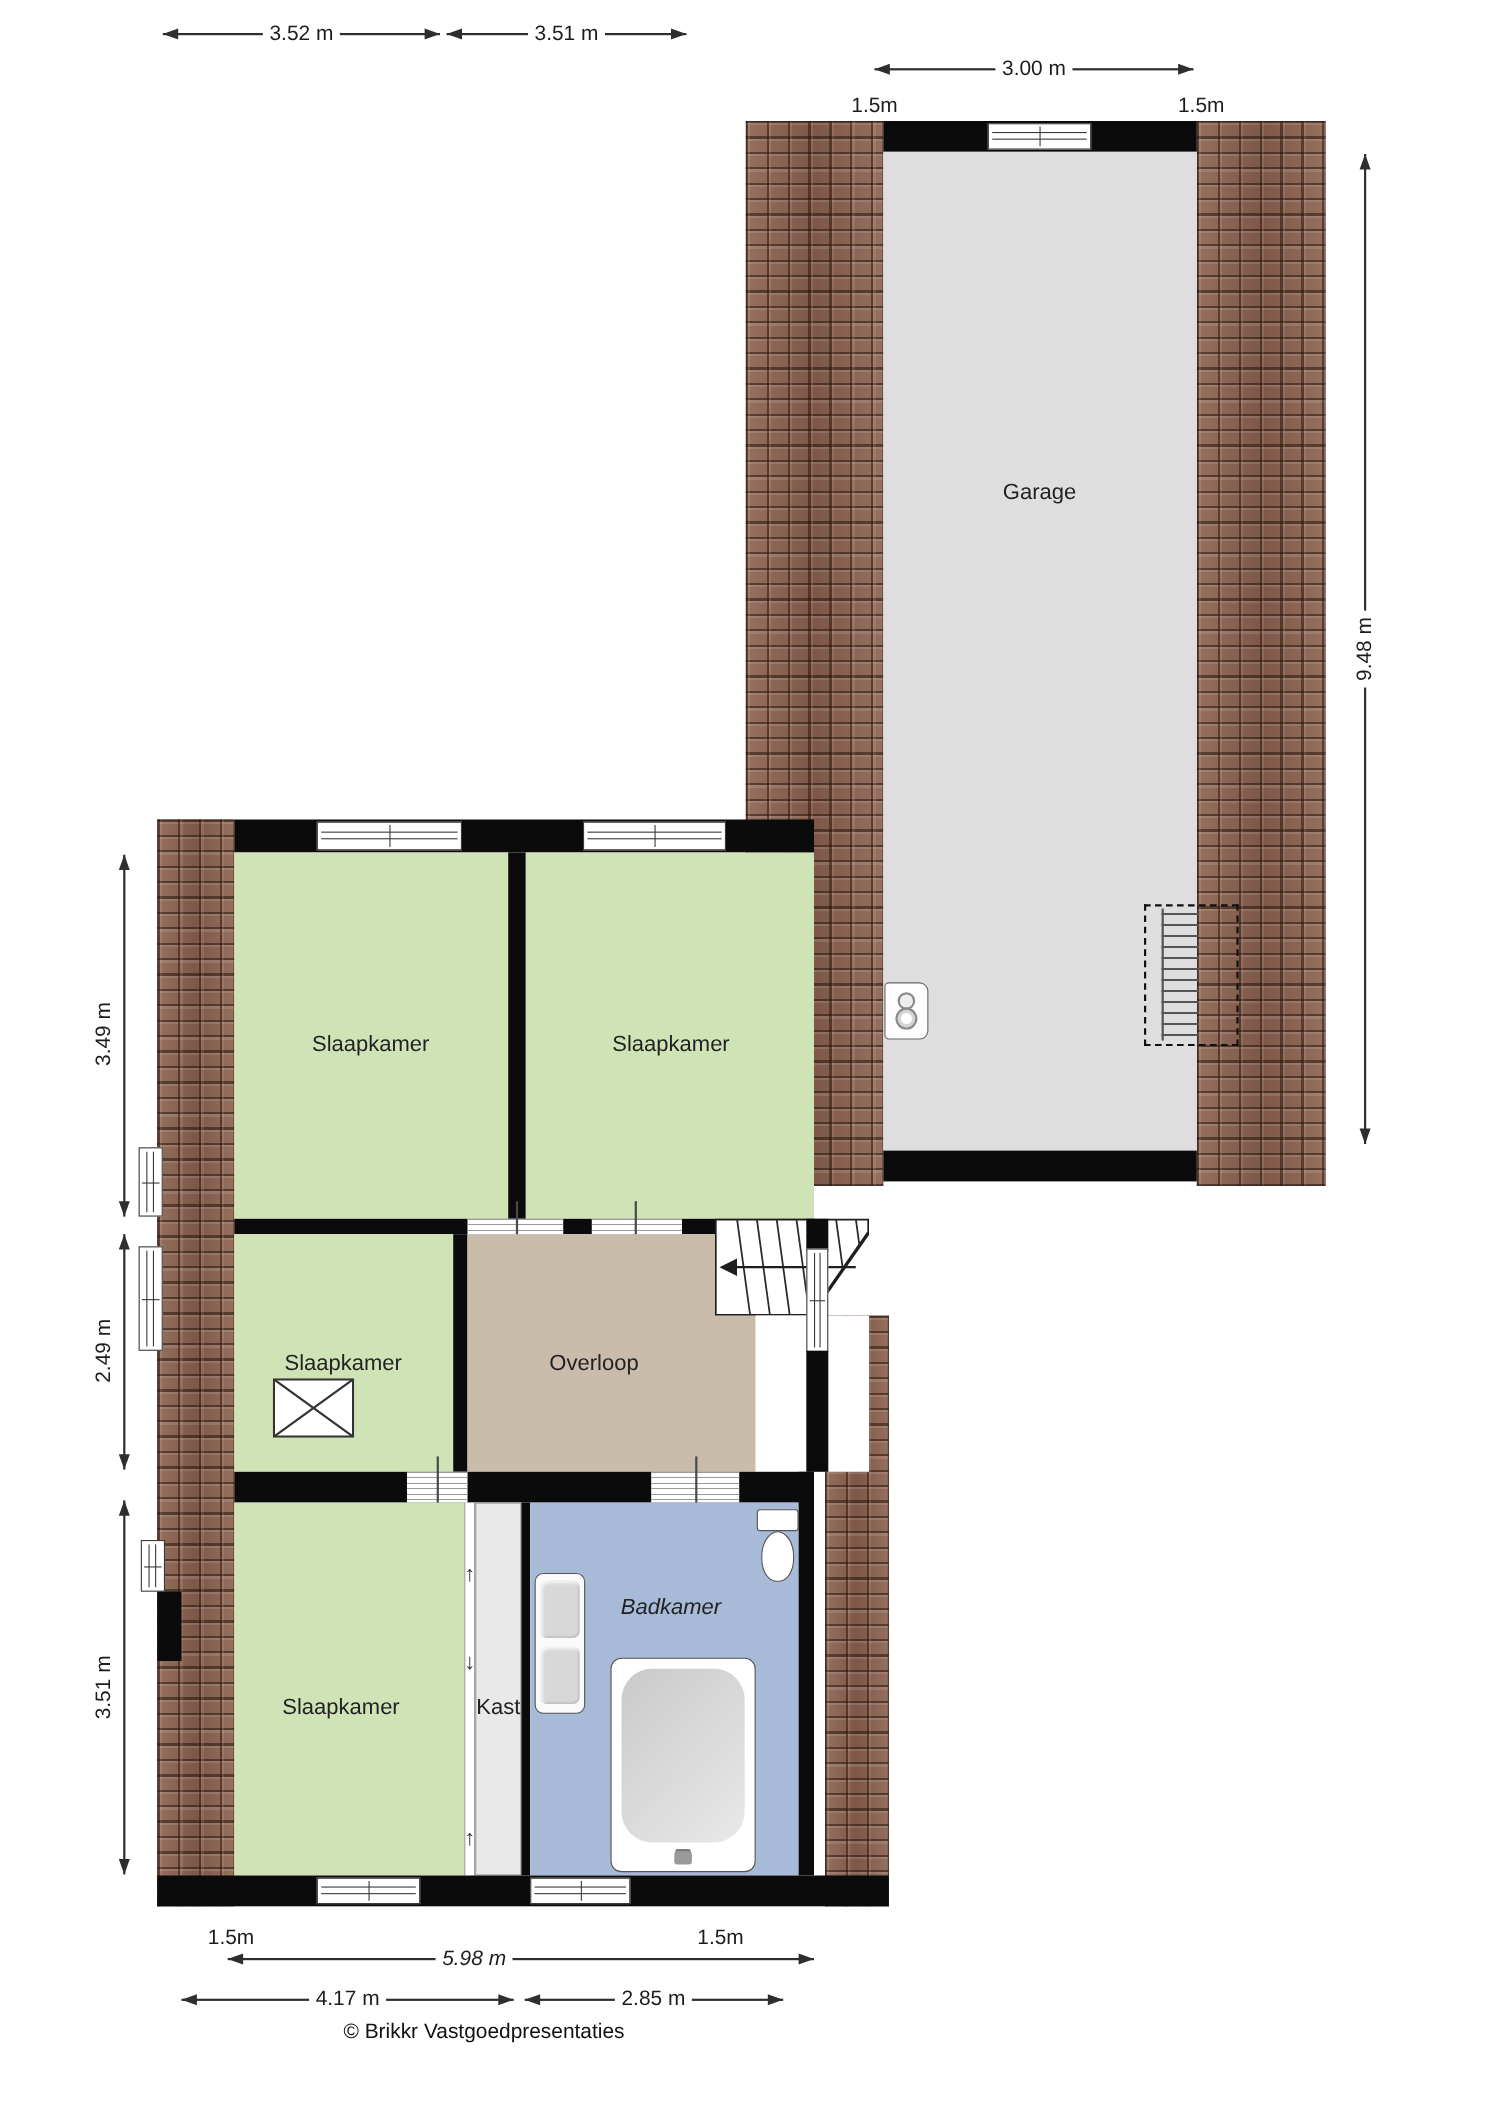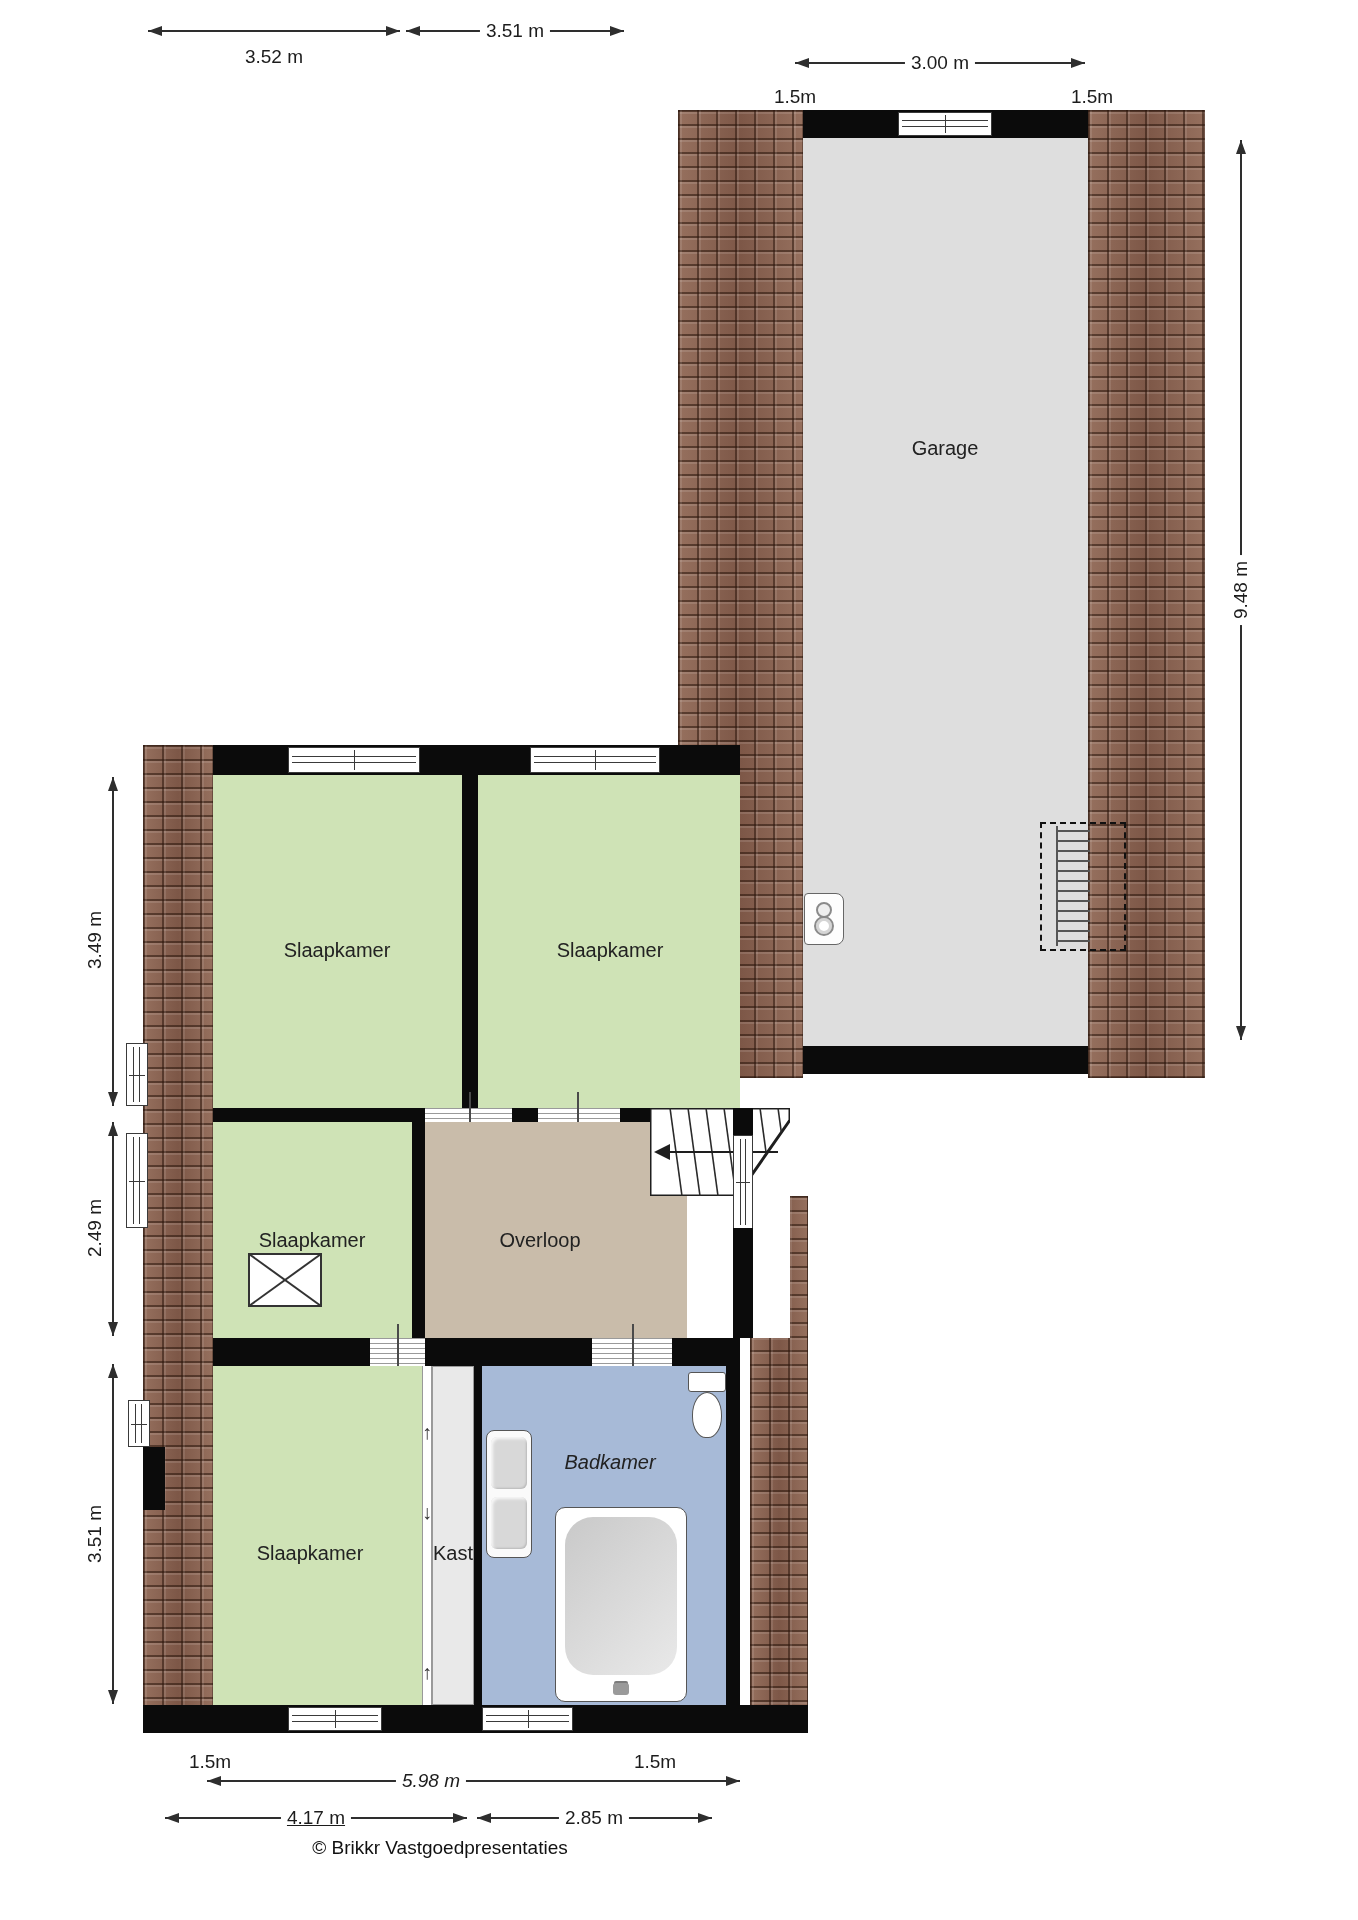--- a/index.html
+++ b/index.html
@@ -214,21 +214,21 @@
       <div class="mid"></div>
     </div>
   <div class="win win-v" style="left:128px;top:1400px;width:22px;height:47px;">
       <div class="mid"></div>
     </div>
   <div class="wall" style="left:143px;top:1447px;width:22px;height:63px;"></div>
 
   <div class="dline-h" style="left:148px;top:30px;width:252px;"></div>
   <div class="tri tri-l" style="left:148px;top:26px;"></div>
   <div class="tri tri-r" style="left:386px;top:26px;"></div>
-  <div class="dim-label" style="left:274px;top:31px;margin-top:26px;">3.52 m</div>
+  <div class="dim-label" style="left:274px;top:31px;">3.52 m</div>
 
   <div class="dline-h" style="left:406px;top:30px;width:218px;"></div>
   <div class="tri tri-l" style="left:406px;top:26px;"></div>
   <div class="tri tri-r" style="left:610px;top:26px;"></div>
   <div class="dim-label" style="left:515px;top:31px;">3.51 m</div>
 
   <div class="dline-h" style="left:795px;top:62px;width:290px;"></div>
   <div class="tri tri-l" style="left:795px;top:58px;"></div>
   <div class="tri tri-r" style="left:1071px;top:58px;"></div>
   <div class="dim-label" style="left:940px;top:63px;">3.00 m</div>
@@ -259,21 +259,21 @@
   <div class="dim-label-plain" style="left:655px;top:1762px;">1.5m</div>
 
   <div class="dline-h" style="left:207px;top:1780px;width:533px;"></div>
   <div class="tri tri-l" style="left:207px;top:1776px;"></div>
   <div class="tri tri-r" style="left:726px;top:1776px;"></div>
   <div class="dim-label" style="left:431px;top:1781px;font-style:italic;">5.98 m</div>
 
   <div class="dline-h" style="left:165px;top:1817px;width:302px;"></div>
   <div class="tri tri-l" style="left:165px;top:1813px;"></div>
   <div class="tri tri-r" style="left:453px;top:1813px;"></div>
-  <div class="dim-label" style="left:316px;top:1818px;text-decoration:underline;">4.17 m</div>
+  <div class="dim-label" style="left:316px;top:1818px;">4.17 m</div>
 
   <div class="dline-h" style="left:477px;top:1817px;width:235px;"></div>
   <div class="tri tri-l" style="left:477px;top:1813px;"></div>
   <div class="tri tri-r" style="left:698px;top:1813px;"></div>
   <div class="dim-label" style="left:594px;top:1818px;text-align:right;">2.85 m</div>
 
   <div class="footer" style="top:1836px;">
     <div>© Brikkr Vastgoedpresentaties</div>
   </div>
 

